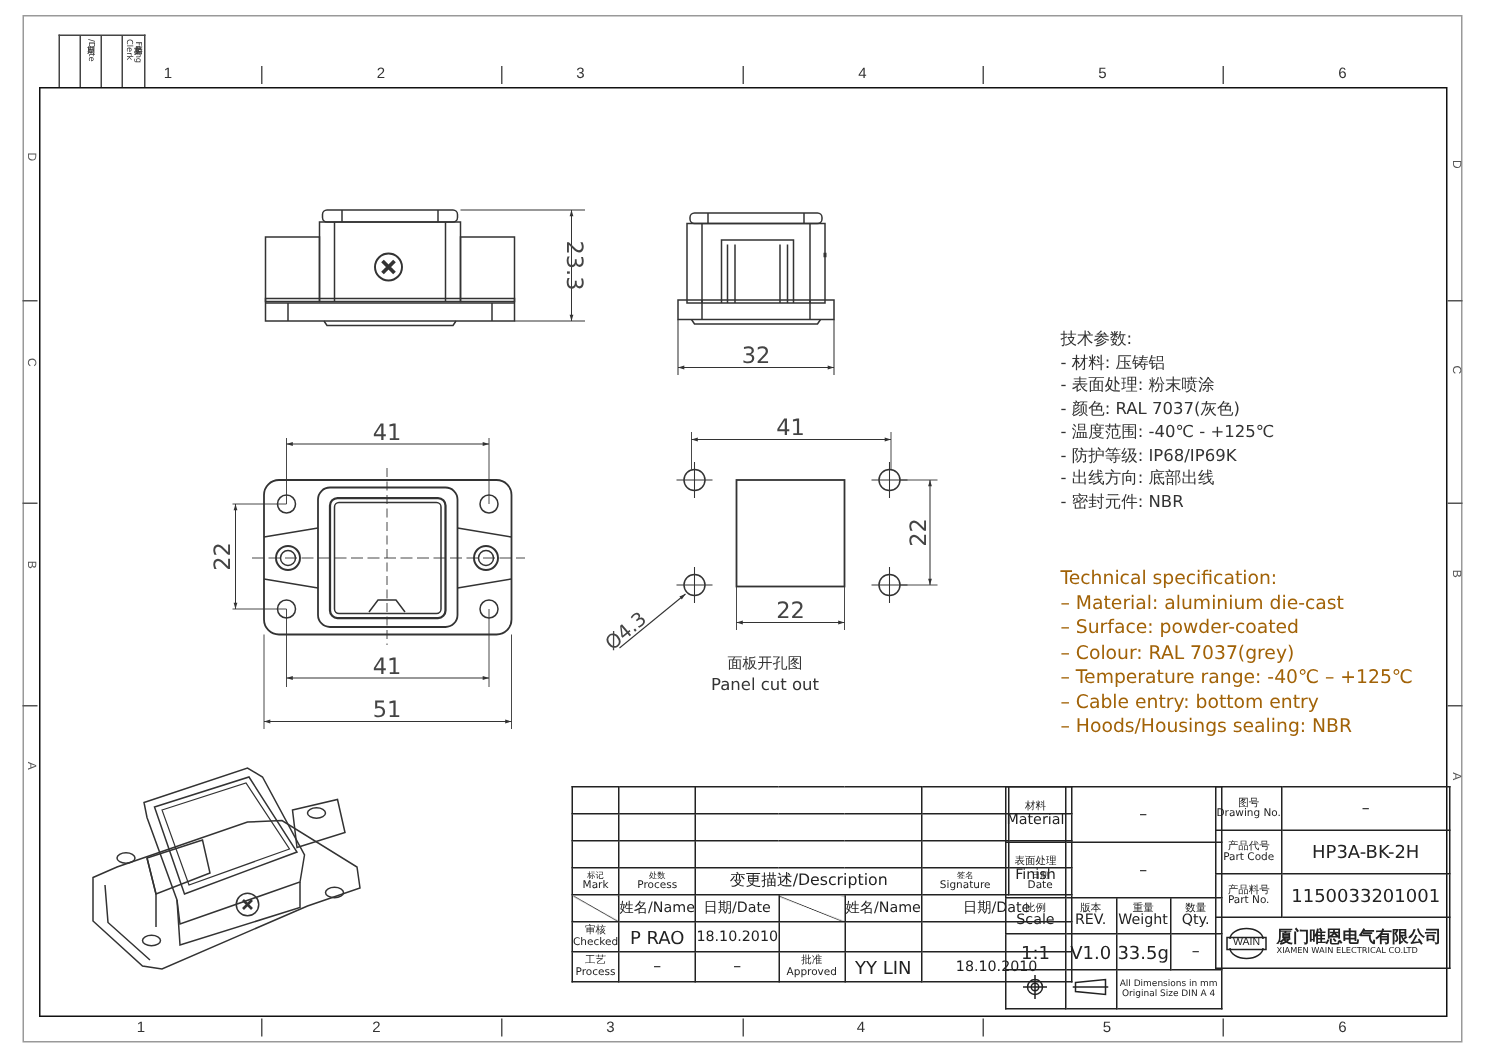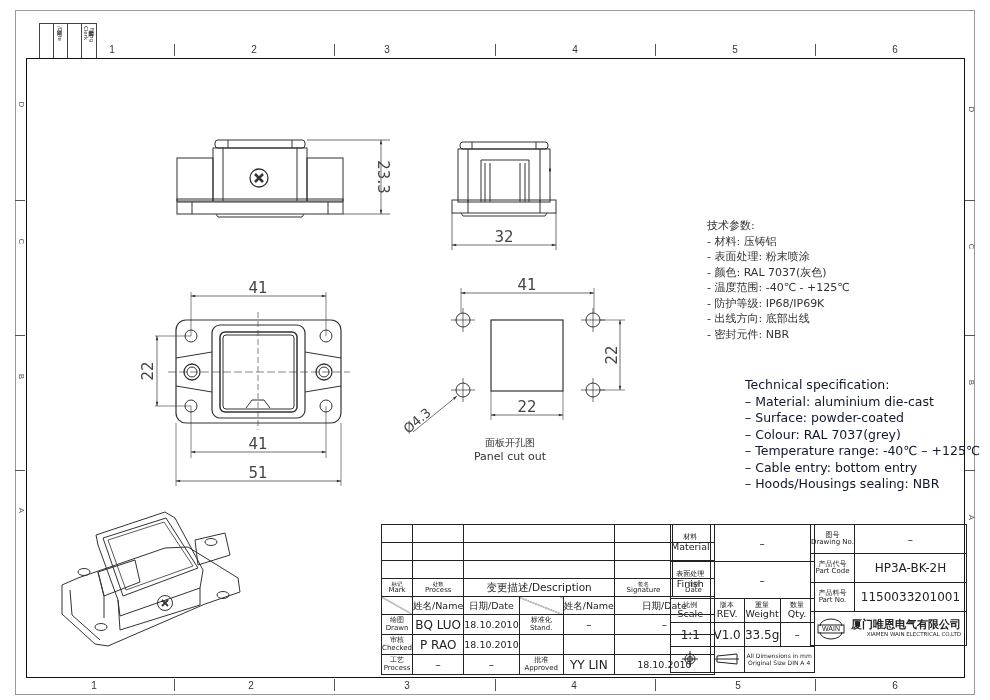--- a/index.html
+++ b/index.html
@@ -9,21 +9,21 @@
   .outer-frame { left: 15px; top: 10px; width: 960px; height: 685px; border: 1px solid #999; }
   .inner-frame { left: 26px; top: 58px; width: 939px; height: 620px; border: 1.5px solid #111; }
   .zone-num { font-size: 10px; color: #333; text-align: center; width: 20px; font-family: "Liberation Sans", sans-serif; }
   .zone-let { font-size: 8px; color: #555; transform: rotate(90deg); width: 10px; text-align: center; font-family: "Liberation Sans", sans-serif; }
   .tick-v { width: 1px; height: 12px; background: #555; }
   .tick-h { height: 1px; width: 10px; background: #555; }
   .filing { left: 39px; top: 23px; height: 35px; display: flex; border: 1px solid #444; border-bottom: none; }
   .filing div { border-right: 1px solid #444; width: 14px; height: 100%; font-size: 5.5px; writing-mode: vertical-rl; display: flex; align-items: center; justify-content: flex-start; padding-top: 2px; color: #333; }
   .filing div:last-child { border-right: none; }
   .tech-cn { left: 707px; top: 218px; font-size: 11px; line-height: 15.5px; color: #333; font-family: "DejaVu Sans", sans-serif; }
-  .tech-en { left: 707px; top: 377px; font-size: 12.5px; line-height: 16.5px; color: #0f172a; font-family: "DejaVu Sans", sans-serif; margin-left: 38px; }
+  .tech-en { left: 707px; top: 377px; font-size: 12.5px; line-height: 16.5px; color: #a16207; font-family: "DejaVu Sans", sans-serif; }
   .tech-en div, .tech-cn div { white-space: nowrap; }
   .dimtext { font-family: "DejaVu Sans", sans-serif; fill: #444; }
   table.rev { position: absolute; left: 381px; top: 524px; border-collapse: collapse; font-family: "DejaVu Sans", sans-serif; }
   table.rev td { border: 1px solid #222; font-size: 10.5px; text-align: center; vertical-align: middle; padding: 0; line-height: 1.0; color: #222; overflow: hidden; white-space: nowrap; }
   .sm { font-size: 7px !important; line-height: 1.05 !important; }
   .xs { font-size: 5.5px !important; line-height: 1.1 !important; }
   .md { font-size: 9.5px !important; }
   .lg { font-size: 12px !important; }
   .diag { background: linear-gradient(to top right, transparent calc(50% - 0.5px), #222 50%, transparent calc(50% + 0.5px)); }
   .panel-caption { left: 460px; top: 436px; text-align: center; width: 100px; font-size: 11px; line-height: 14px; color: #333; }
@@ -290,34 +290,20 @@
   <tr style="height:18px">
     <td class="diag" colspan="1"></td>
     <td colspan="1" class="md">姓名/Name</td>
     <td class="md">日期/Date</td>
     <td class="diag"></td>
     <td class="md">姓名/Name</td>
     <td class="md" colspan="2">日期/Date</td>
   </tr>
   <tr style="height:20px">
     <td class="sm">
-          <div>绘图</div>
-          <div>Drawn</div>
-        </td>
-    <td class="lg">BQ  LUO</td>
-    <td class="md">18.10.2010</td>
-    <td class="sm">
-          <div>标准化</div>
-          <div>Stand.</div>
-        </td>
-    <td>–</td>
-    <td colspan="2">–</td>
-  </tr>
-  <tr style="height:20px">
-    <td class="sm">
           <div>审核</div>
           <div>Checked</div>
         </td>
     <td class="lg">P  RAO</td>
     <td class="md">18.10.2010</td>
     <td></td>
         <td></td>
         <td colspan="2"></td>
   </tr>
   <tr style="height:20px">
@@ -431,21 +417,21 @@
     <td class="lg">HP3A-BK-2H</td>
   </tr>
   <tr style="height:29px">
     <td class="sm">
           <div>产品料号</div>
           <div>Part No.</div>
         </td>
     <td class="lg">1150033201001</td>
   </tr>
   <tr style="height:34px">
-    <td colspan="2" style="text-align:right; padding-left:6px;">
+    <td colspan="2" style="text-align:left; padding-left:6px;">
       <div style="display:flex; align-items:center; gap:6px;">
         <div style="position:relative; width:28px; height:22px; display:flex; align-items:center; justify-content:center;">
           <svg width="28" height="22" style="position:absolute; left:0; top:0;">
                 <g stroke="#222" fill="none">
                   <path d="M3,8 A11,7 0 0 1 25,8"></path>
                   <path d="M3,14 A11,7 0 0 0 25,14"></path>
                   <rect x="1" y="7" width="26" height="8"></rect>
                 </g>
               </svg>
           <span style="font-size:7px; position:relative; font-family:'Liberation Sans', sans-serif;">WAIN</span>

